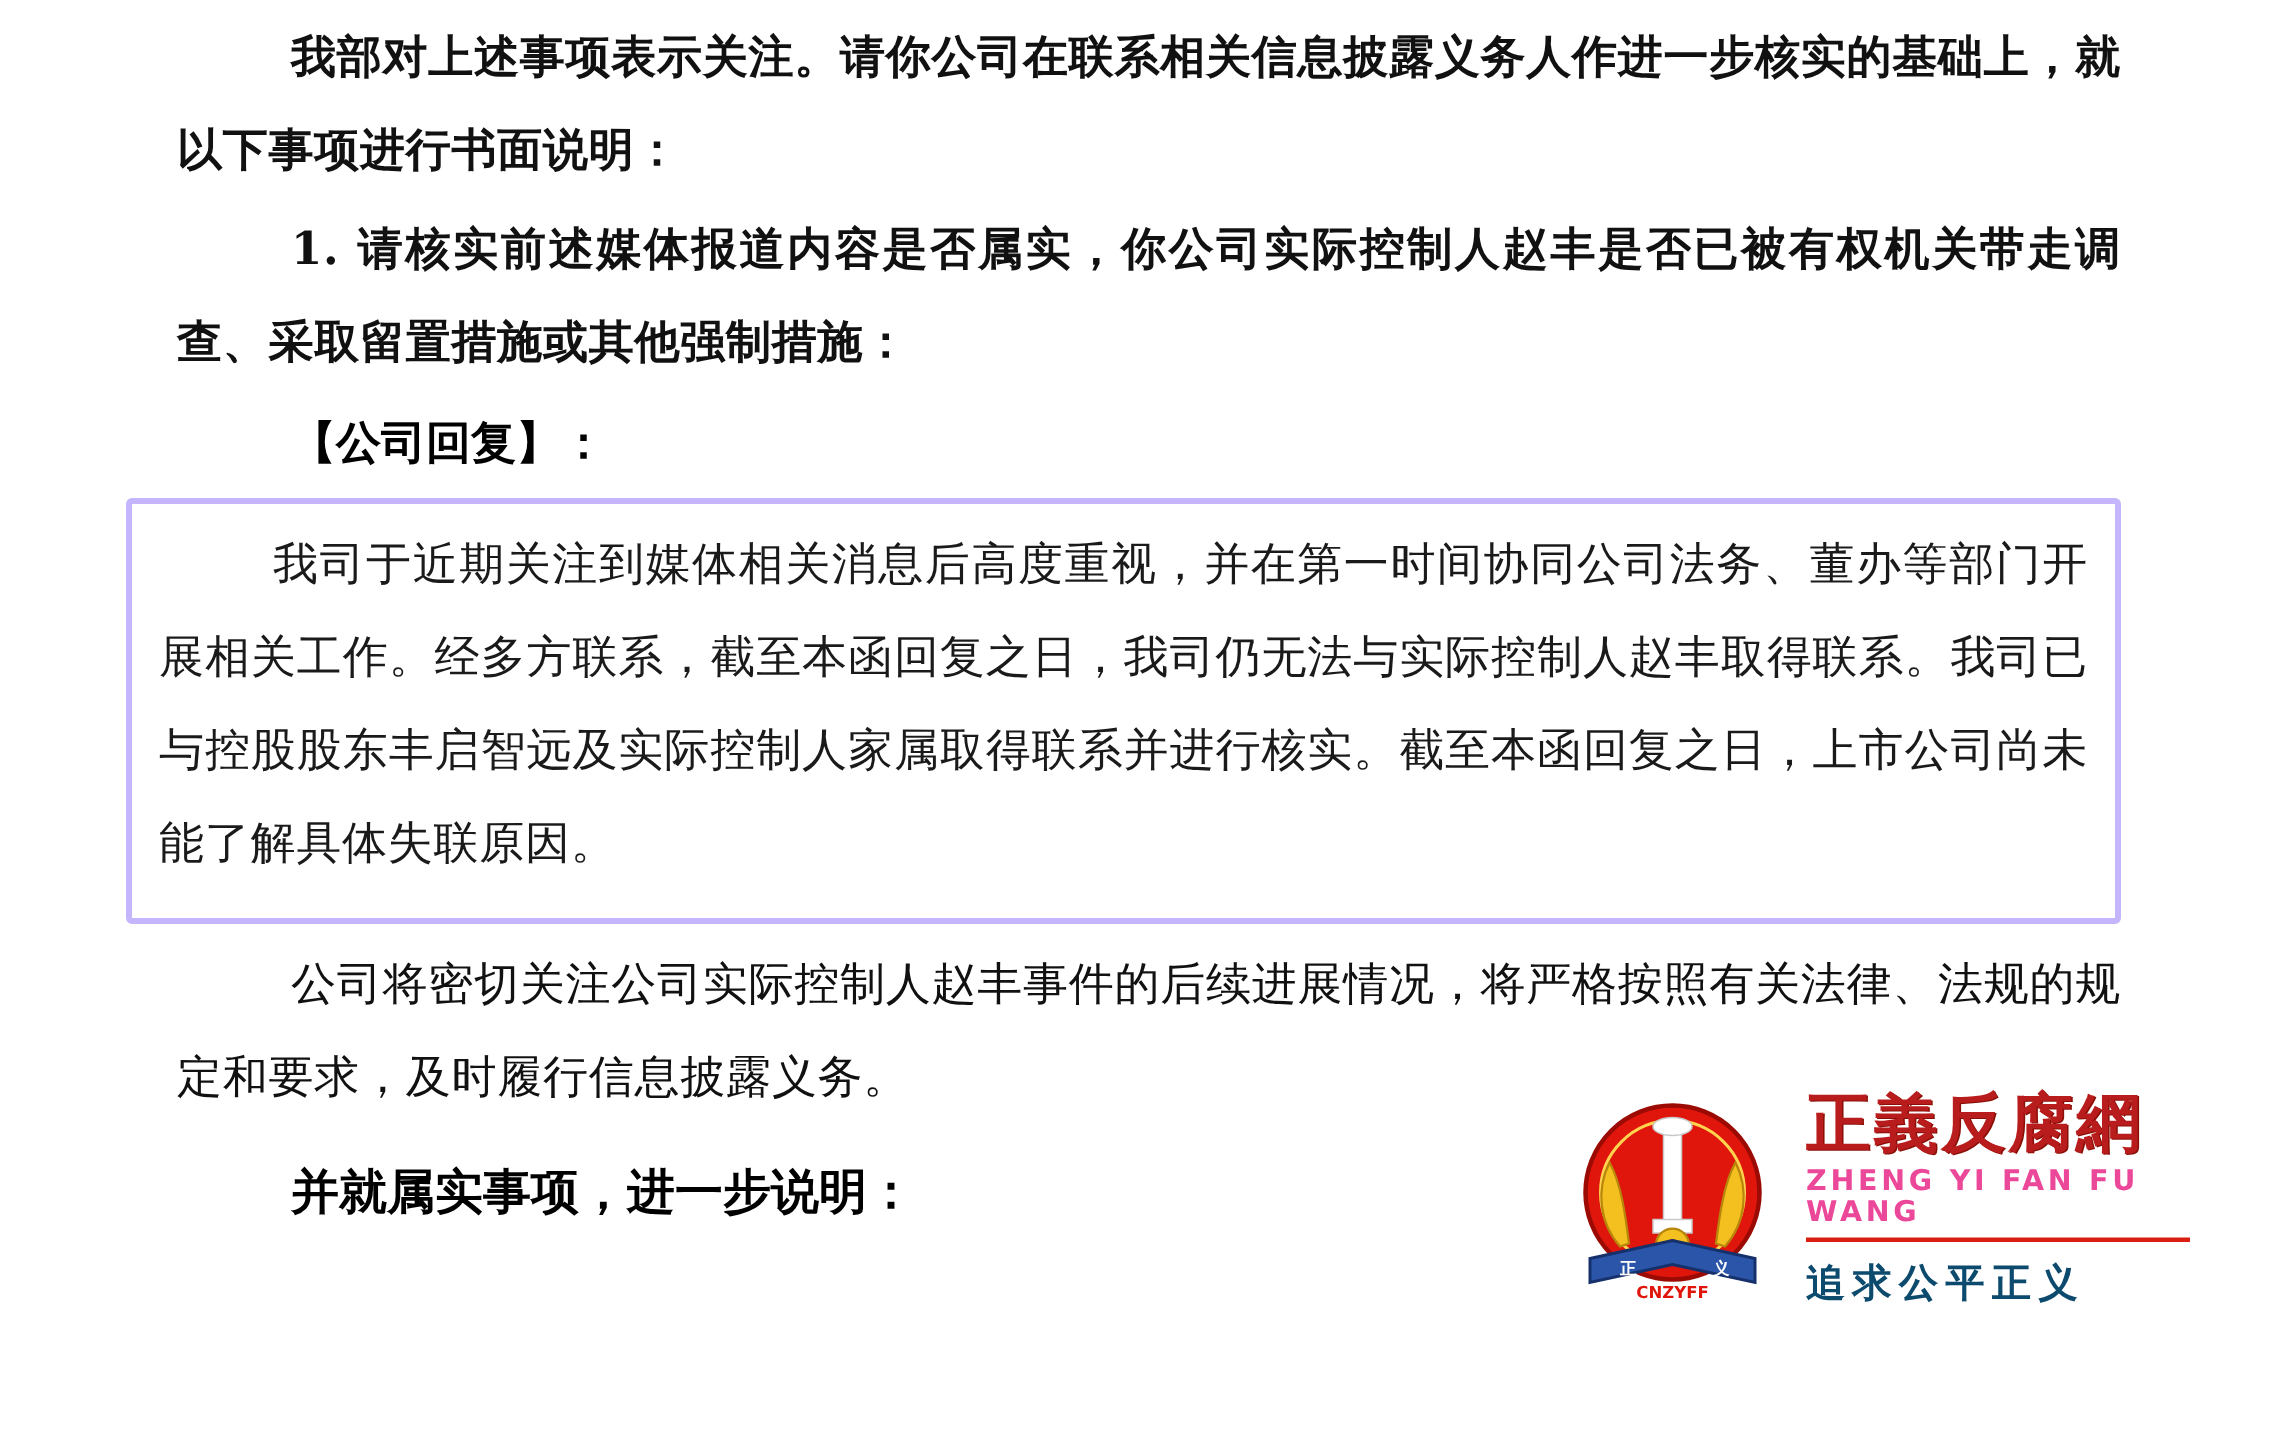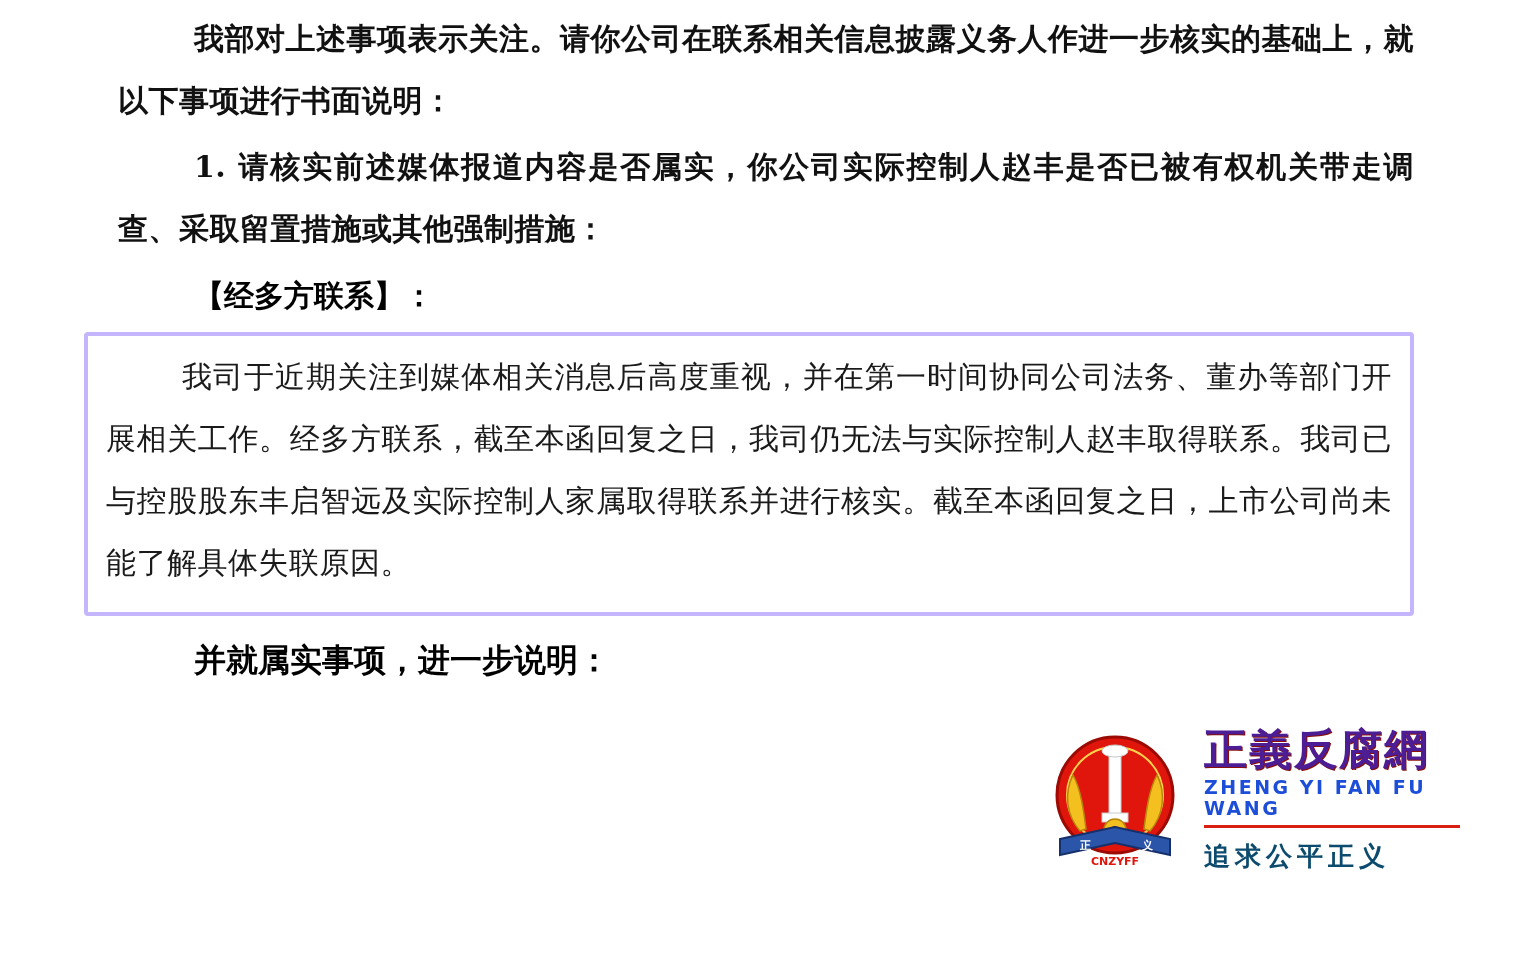--- a/index.html
+++ b/index.html
@@ -105,30 +105,30 @@
     display: flex;
     flex-direction: column;
     justify-content: center;
     line-height: 1.1;
   }
 
   .wm-cn {
     font-family: "DejaVu Sans", "Liberation Sans", sans-serif;
     font-weight: 700;
     font-size: 43px;
-    color: #4c1d95;
+    color: #b91c1c;
     letter-spacing: 2px;
     text-shadow: 1px 1px 0 #8a0f06;
   }
 
   .wm-py {
     font-family: "DejaVu Sans", "Liberation Sans", sans-serif;
     font-weight: 700;
     font-size: 19px;
-    color: #1d4ed8;
+    color: #ec4899;
     letter-spacing: 2.5px;
     margin-top: 4px;
   }
 
   .wm-slogan {
     font-family: "DejaVu Sans", "Liberation Sans", sans-serif;
     font-weight: 700;
     font-size: 26px;
     color: #0c4a6e;
     letter-spacing: 5px;
@@ -146,26 +146,27 @@
 <body>
 
 <div class="page">
 
   <div class="doc-body">
 
     <p class="para indent">我部对上述事项表示关注。请你公司在联系相关信息披露义务人作进一步核实的基础上，就以下事项进行书面说明：</p>
 
     <p class="para indent">1. 请核实前述媒体报道内容是否属实，你公司实际控制人赵丰是否已被有权机关带走调查、采取留置措施或其他强制措施：</p>
 
-    <p class="reply-label">【经多方联系】：</p>
+    <p class="reply-label">【公司回复】：</p>
 
     <div class="highlight-box">
       <p class="para indent">我司于近期关注到媒体相关消息后高度重视，并在第一时间协同公司法务、董办等部门开展相关工作。经多方联系，截至本函回复之日，我司仍无法与实际控制人赵丰取得联系。我司已与控股股东丰启智远及实际控制人家属取得联系并进行核实。截至本函回复之日，上市公司尚未能了解具体失联原因。</p>
     </div>
 
+    <p class="para indent tail-para">公司将密切关注公司实际控制人赵丰事件的后续进展情况，将严格按照有关法律、法规的规定和要求，及时履行信息披露义务。</p>
 
     <p class="closing">并就属实事项，进一步说明：</p>
 
   </div>
 
   <div class="watermark">
 
     <div class="emblem">
       <svg viewBox="0 0 150 150" width="150" height="150" aria-hidden="true">
 

